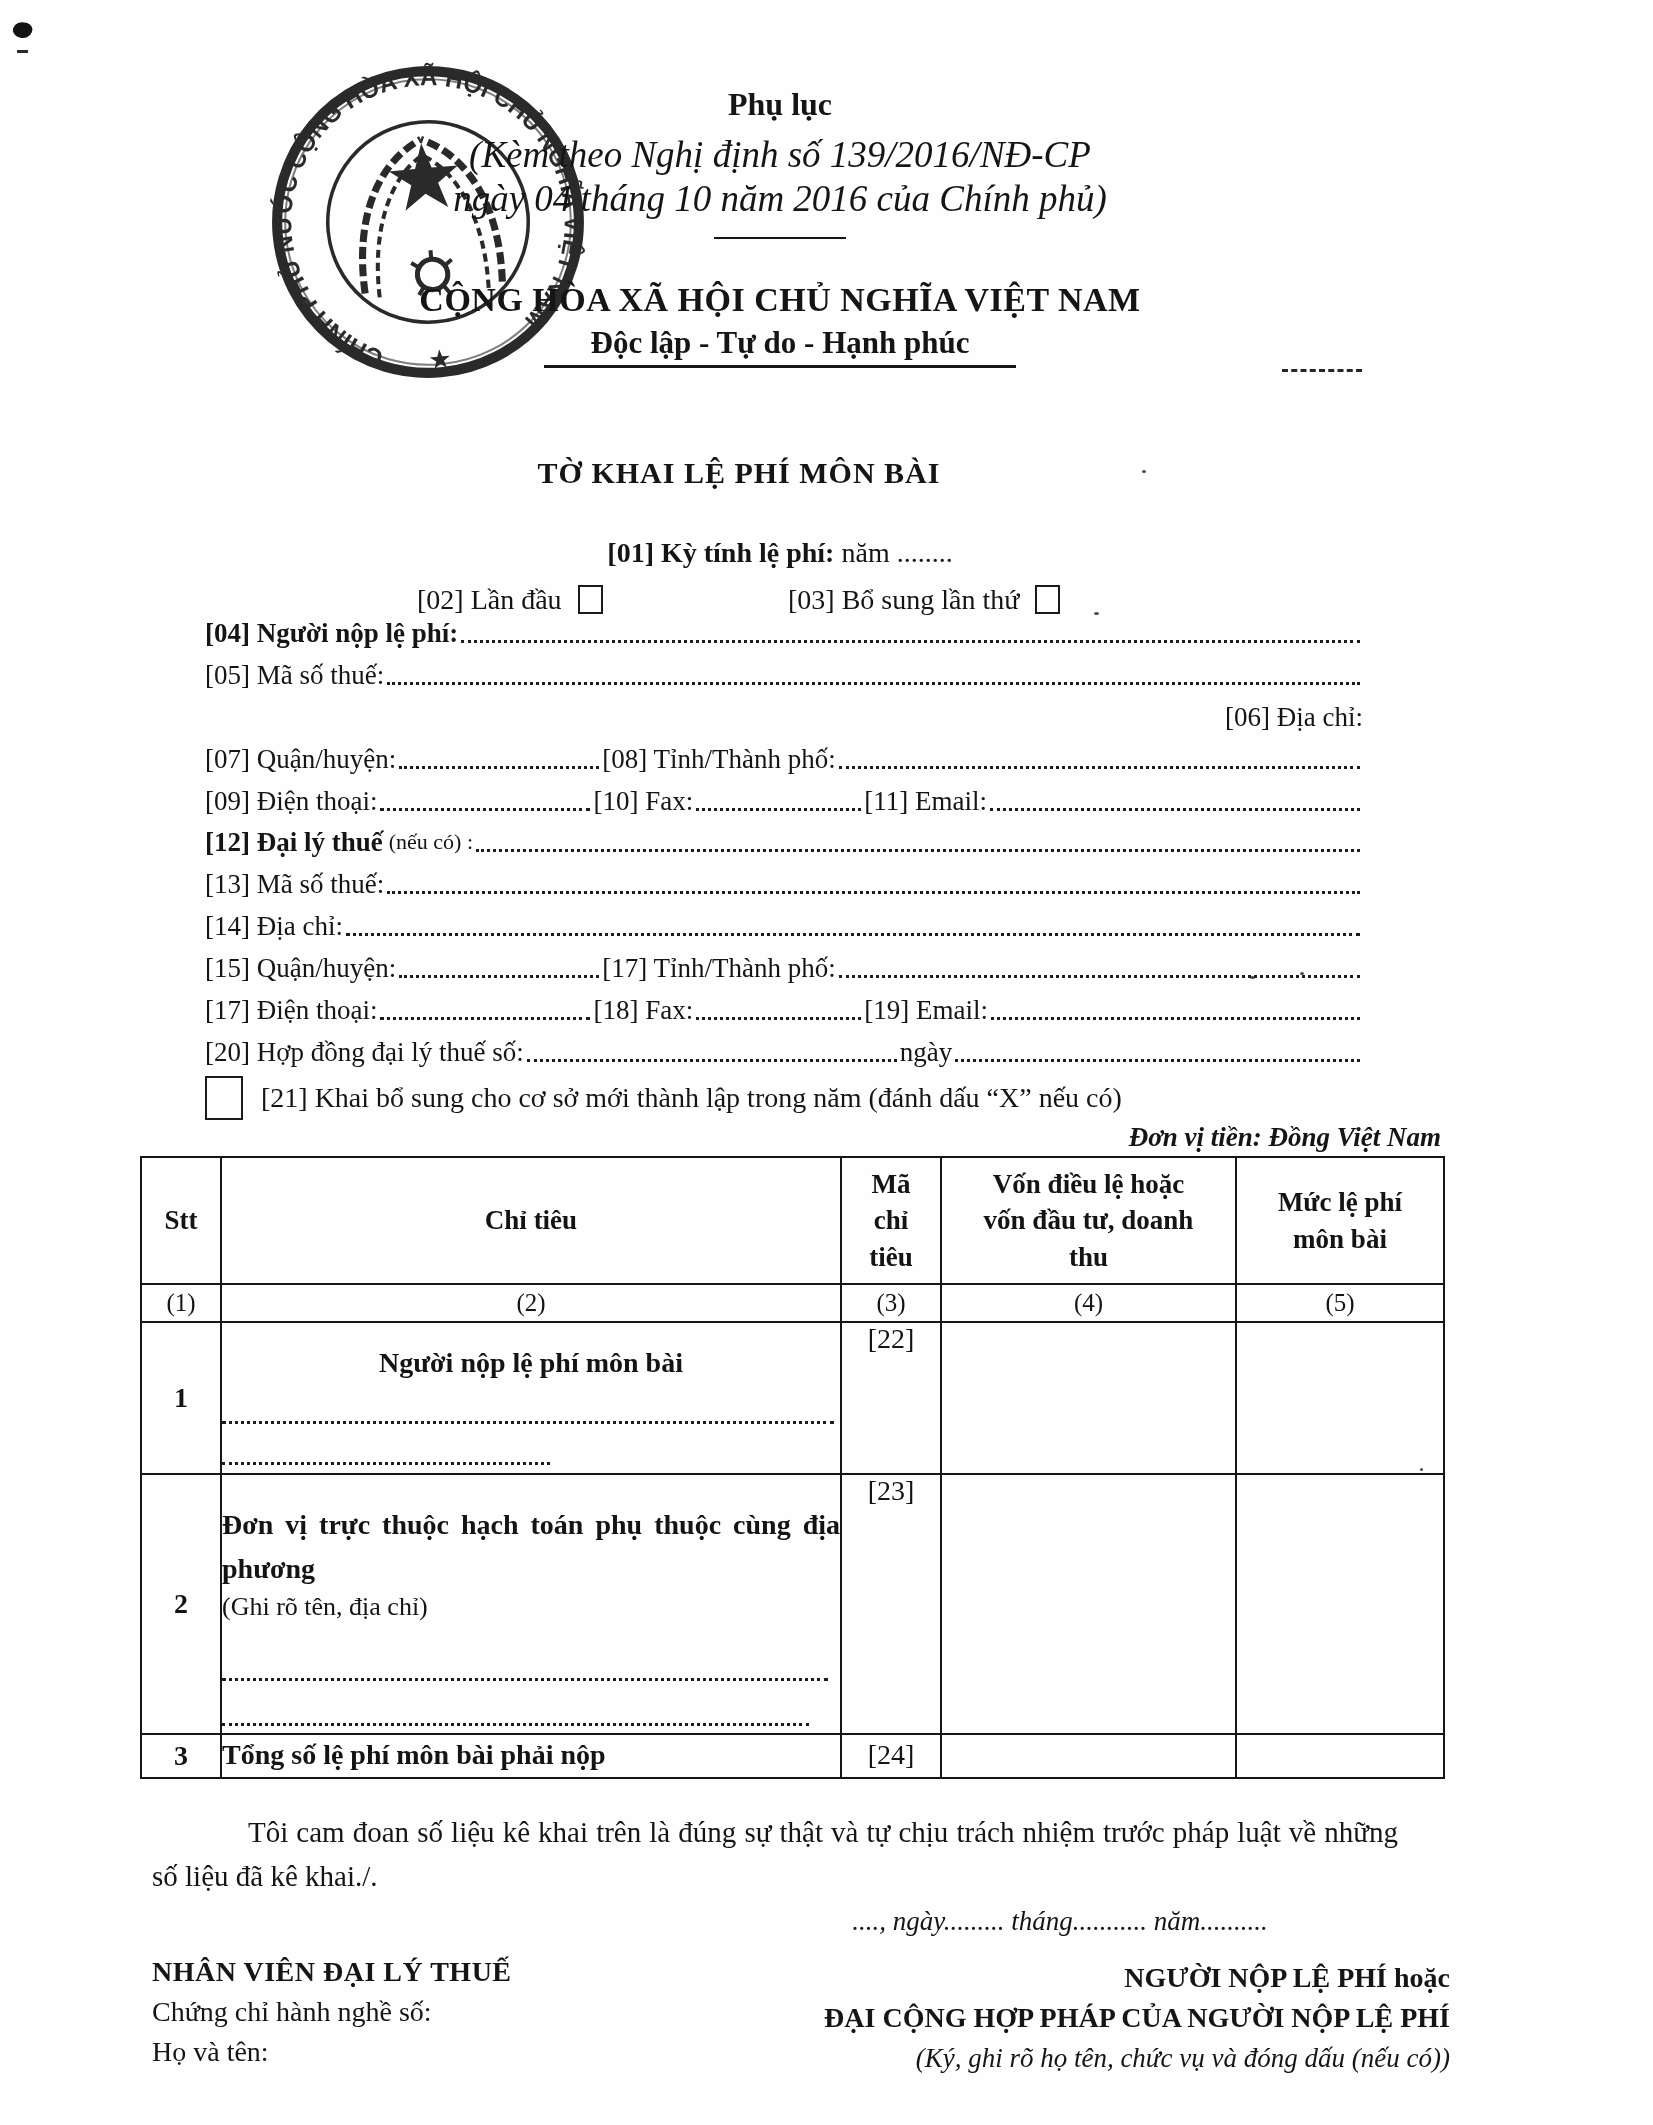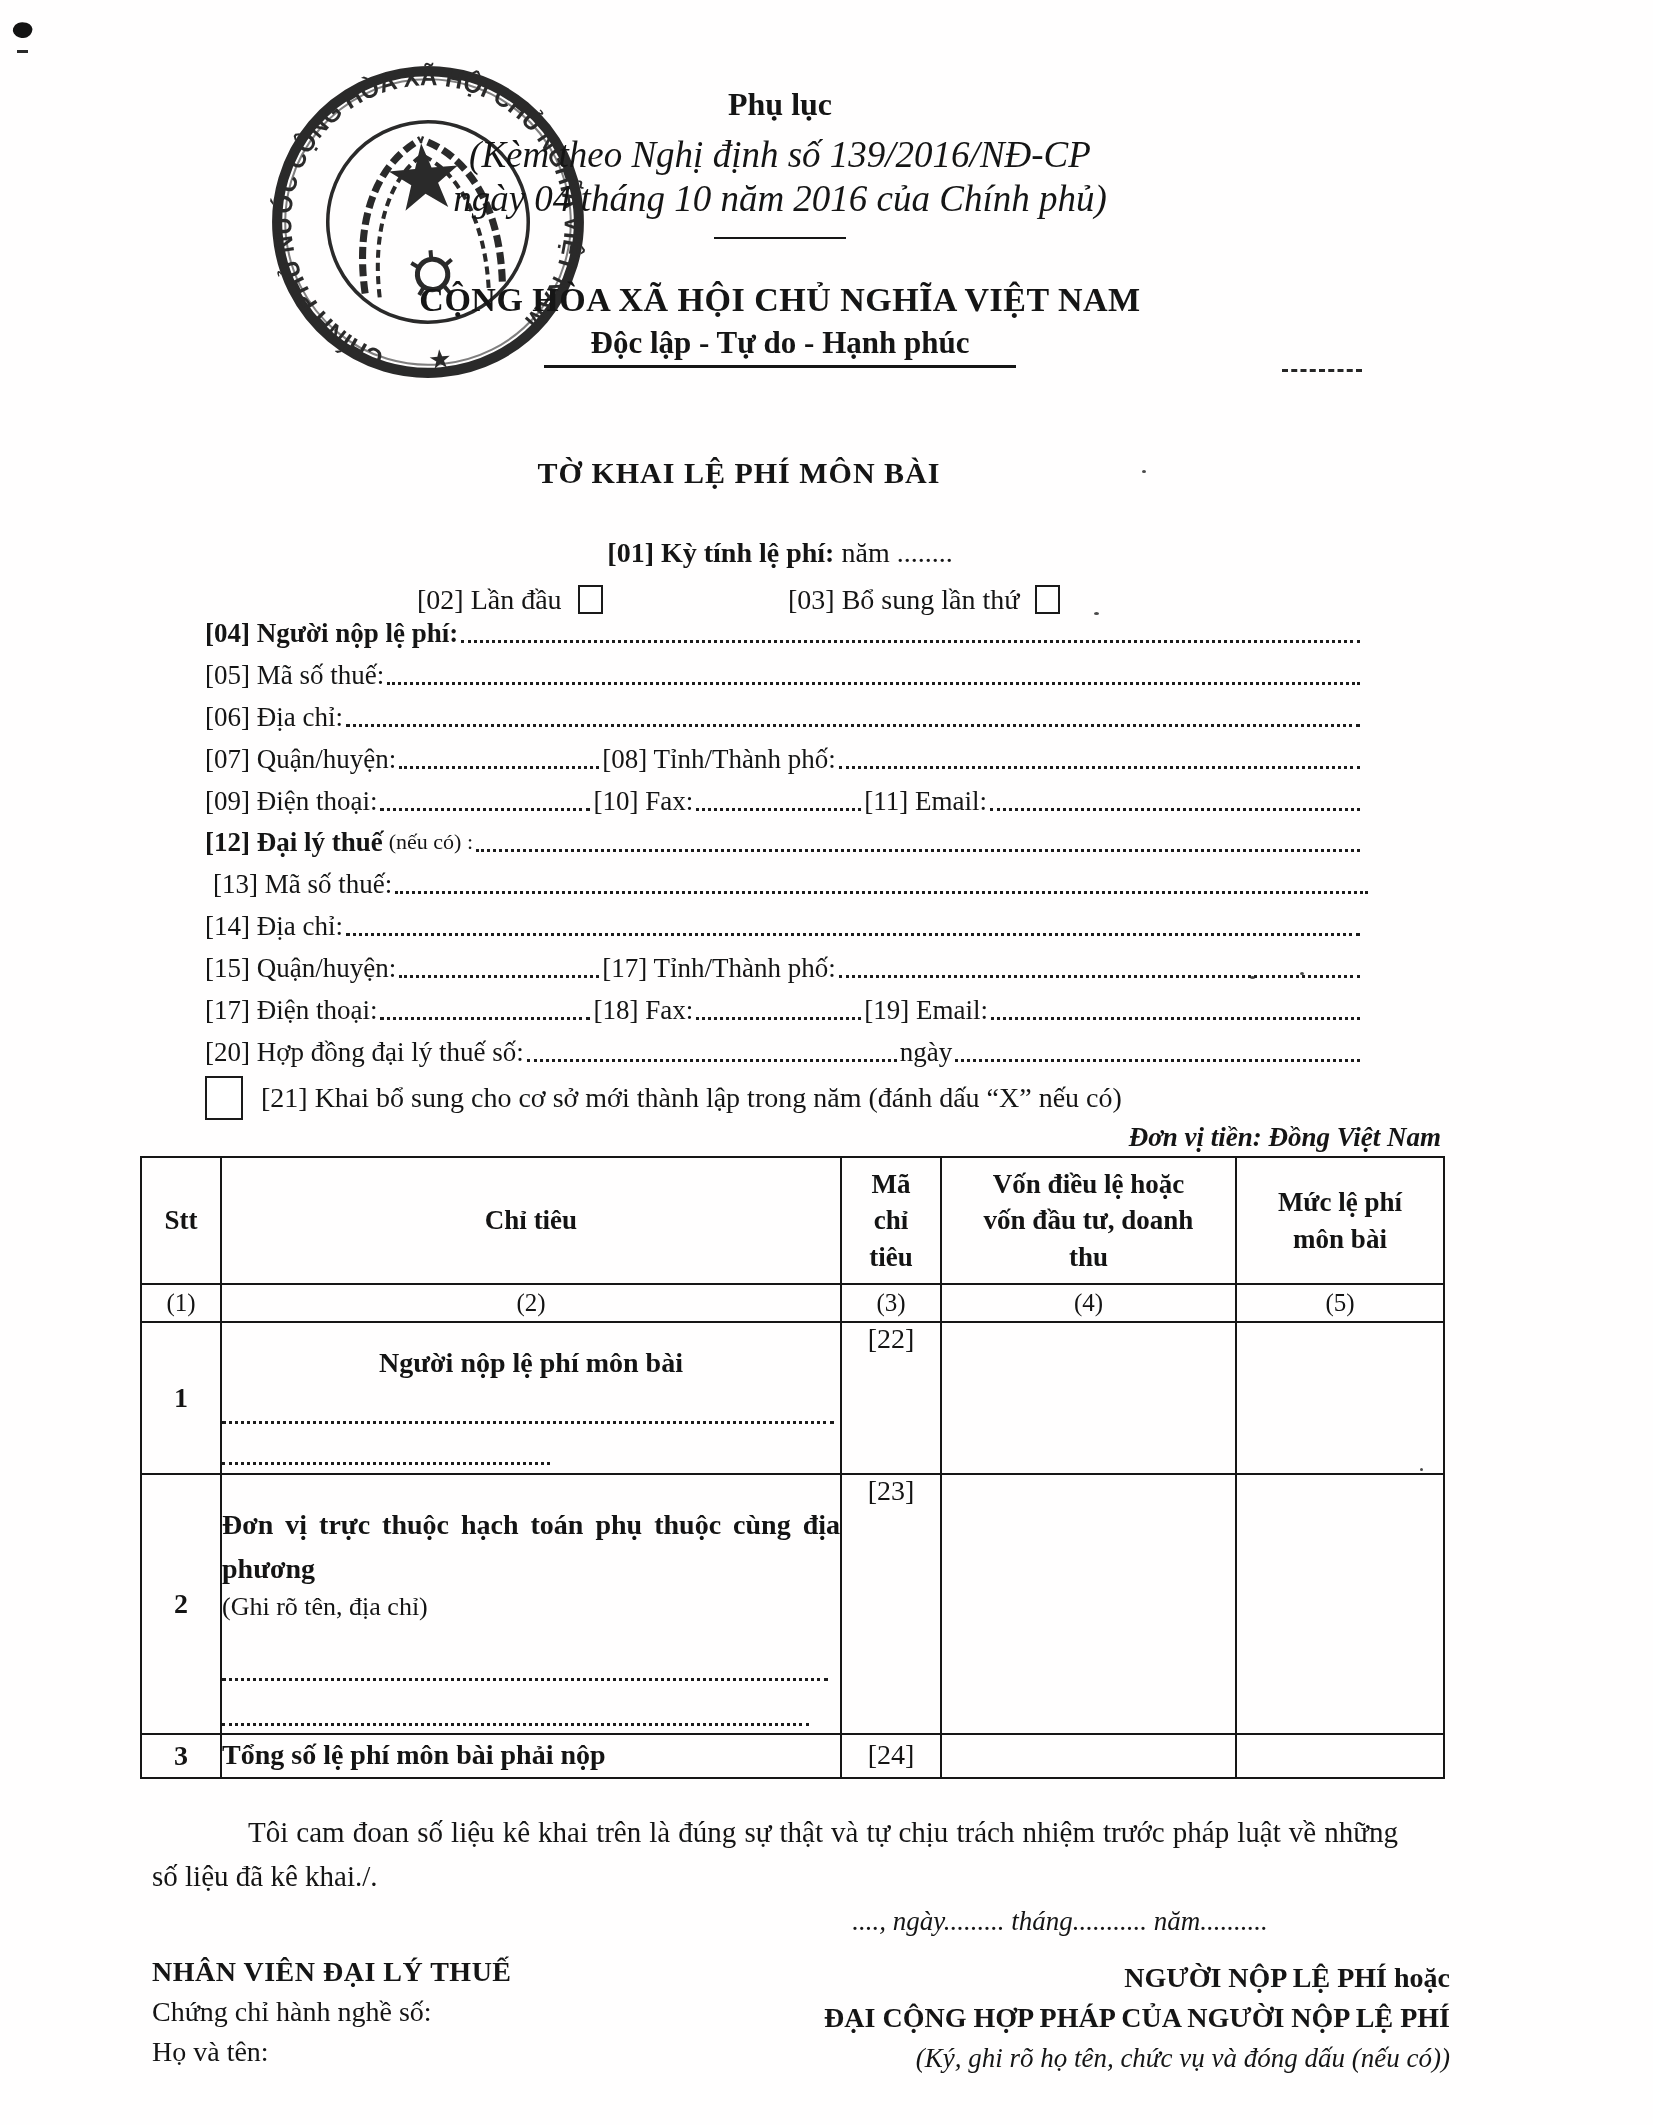--- a/index.html
+++ b/index.html
@@ -122,21 +122,21 @@
   </div>
 
   <div class="row" style="top:618px;">
     <span class="b">[04] Người nộp lệ phí:</span>
     <span class="leader grow"></span>
   </div>
   <div class="row" style="top:660px;">
     <span>[05] Mã số thuế:</span>
     <span class="leader grow"></span>
   </div>
-  <div class="row" style="top:702px;">
+  <div class="row" style="top:702px;flex-direction:column;">
     <span>[06] Địa chỉ:</span>
     <span class="leader grow"></span>
   </div>
   <div class="row" style="top:744px;">
     <span>[07] Quận/huyện:</span>
     <span class="leader" style="flex:0 0 200px;"></span>
     <span>[08] Tỉnh/Thành phố:</span>
     <span class="leader grow"></span>
   </div>
   <div class="row" style="top:786px;">
@@ -145,21 +145,21 @@
     <span>[10] Fax:</span>
     <span class="leader" style="flex:0 0 165px;"></span>
     <span>[11] Email:</span>
     <span class="leader grow"></span>
   </div>
   <div class="row" style="top:827px;">
     <span class="b">[12] Đại lý thuế</span>
     <span class="small-suffix">(nếu có) :</span>
     <span class="leader grow"></span>
   </div>
-  <div class="row" style="top:869px;margin-left:8px;">
+  <div class="row" style="top:869px;">
     <span>[13] Mã số thuế:</span>
     <span class="leader grow"></span>
   </div>
   <div class="row" style="top:911px;">
     <span>[14] Địa chỉ:</span>
     <span class="leader grow"></span>
   </div>
   <div class="row" style="top:953px;">
     <span>[15] Quận/huyện:</span>
     <span class="leader" style="flex:0 0 200px;"></span>

